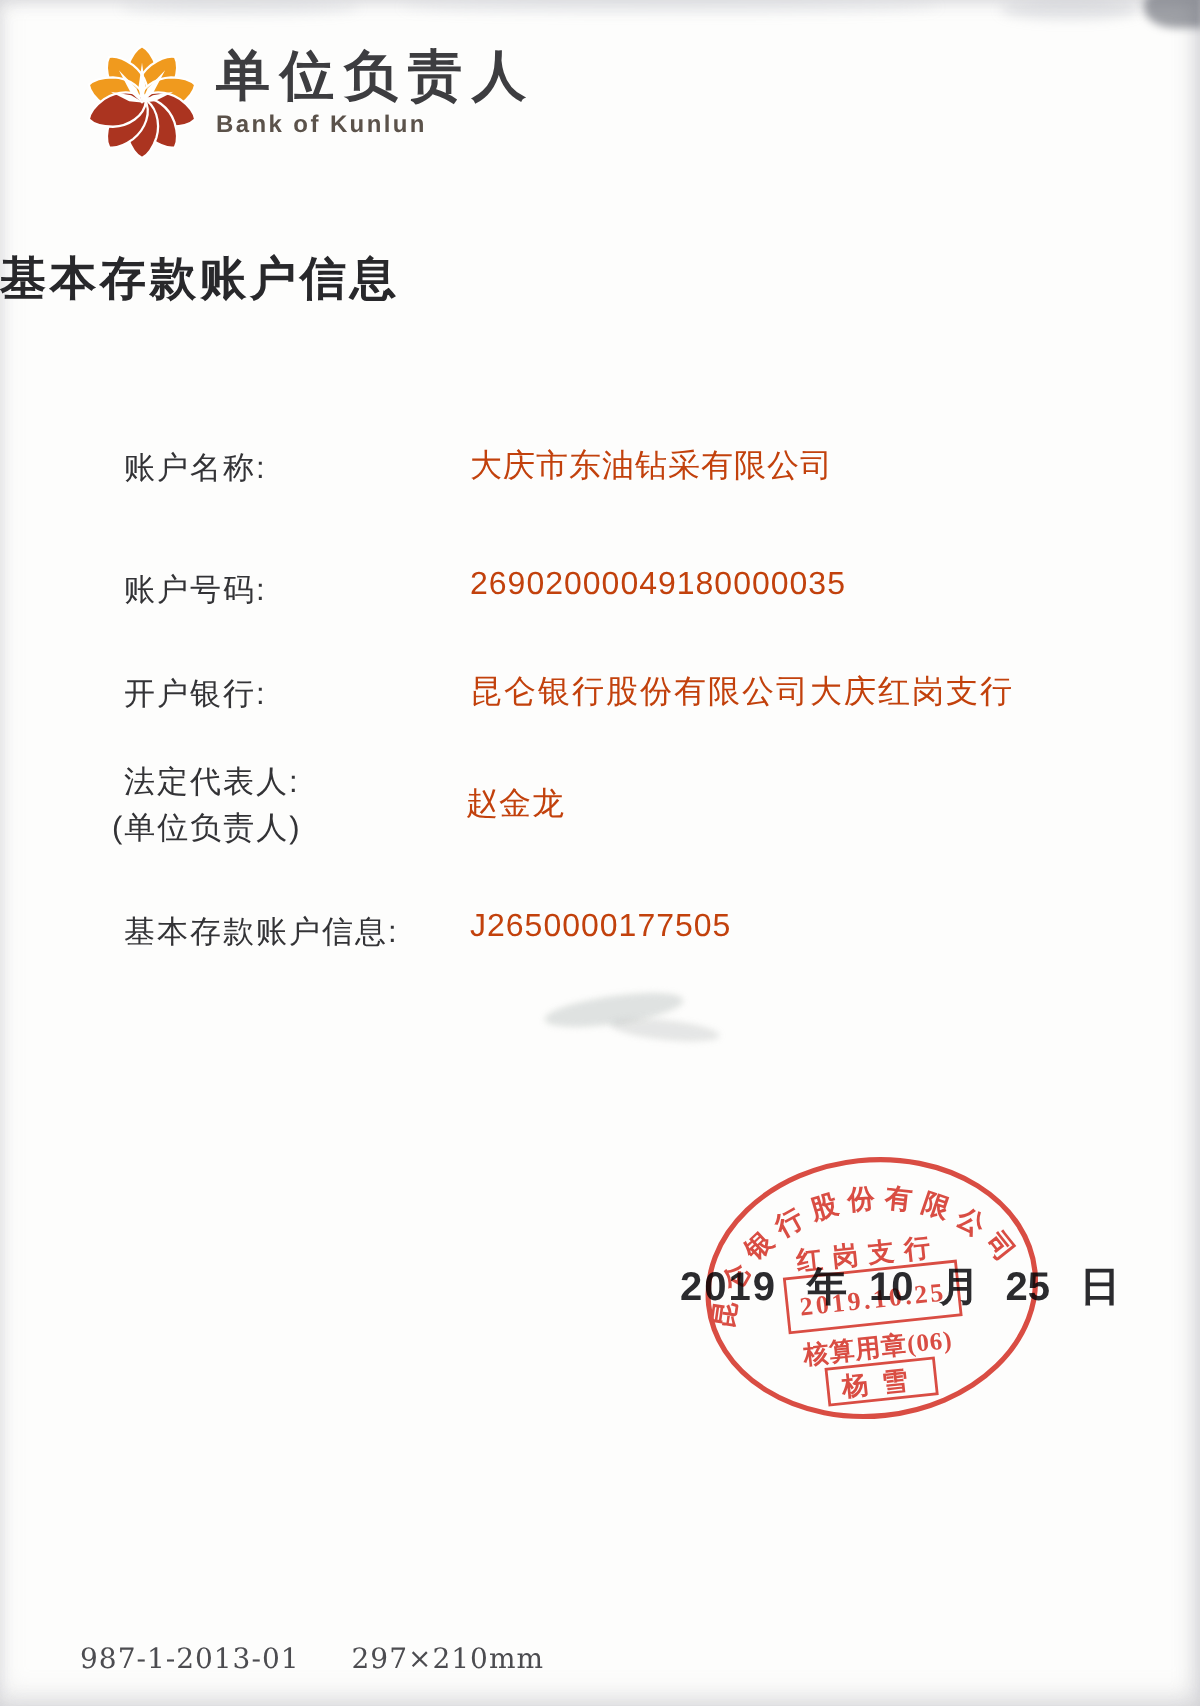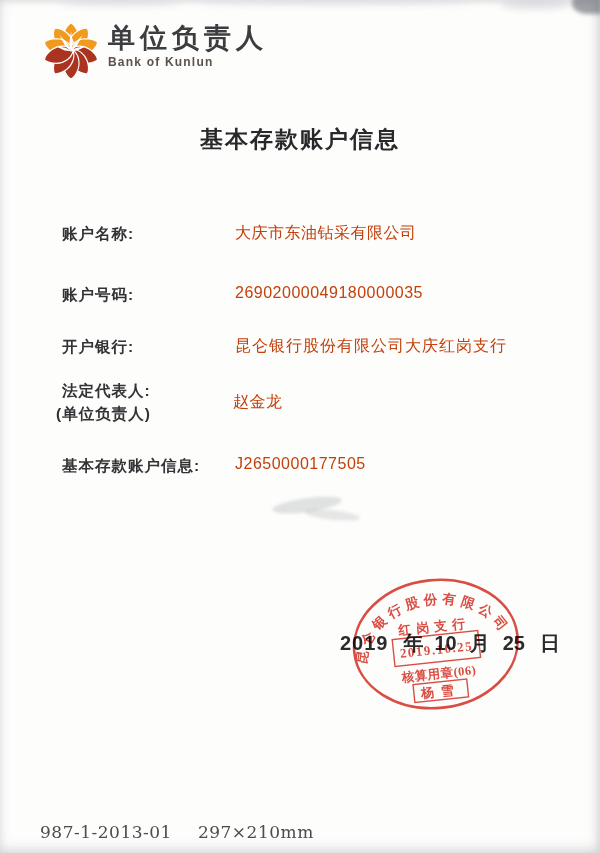--- a/index.html
+++ b/index.html
@@ -22,28 +22,28 @@
   .mid-smudge-1{left:272px;top:498px;width:70px;height:14px;background:rgba(120,130,126,.22);filter:blur(1.5px);border-radius:50%;transform:rotate(-8deg);}
   .mid-smudge-2{left:305px;top:510px;width:55px;height:10px;background:rgba(120,130,126,.18);filter:blur(1.5px);border-radius:50%;transform:rotate(6deg);}
   
   .logo{position:absolute;left:42px;top:21px;display:flex;align-items:flex-start;}
   .logo-flower{width:58px;height:58px;}
   .logo-text{margin-left:8px;padding-top:4px;}
   .logo-cn{font-size:27px;font-weight:bold;letter-spacing:5px;color:#3d3d40;line-height:1;font-family:"Liberation Sans","DejaVu Sans",sans-serif;}
   .logo-en{font-size:12px;font-weight:bold;letter-spacing:1.2px;color:#5b524a;margin-top:3px;}
   
   .doc-title{
-    position:absolute;left:0;right:0;top:124px;text-align:center;
+    position:absolute;left:0;right:0;top:124px;
     font-family:"Liberation Serif","DejaVu Serif",serif;
     font-size:23px;font-weight:bold;letter-spacing:2px;color:#28282b;
   }
   
   .field-label{
     position:absolute;left:62px;
-    font-size:15.5px;font-weight:bold;color:#333336;letter-spacing:1px;
+    font-size:15.5px;font-weight:normal;color:#333336;letter-spacing:1px;
   }
   .field-value{
     position:absolute;left:235px;
     font-family:"Liberation Sans","DejaVu Sans",sans-serif;
     font-size:16px;color:#c2410c;letter-spacing:0.5px;
   }
   
   .date-line{
     position:absolute;left:340px;top:630px;
     font-size:20px;font-weight:600;color:#2b2b2e;white-space:nowrap;
@@ -58,21 +58,21 @@
   .stamp{
     position:absolute;left:348px;top:574px;width:176px;height:142px;
     transform:rotate(-6deg);
     mix-blend-mode:multiply;opacity:.88;
   }
   .stamp text{fill:#d6342a;font-family:"Liberation Serif","DejaVu Serif",serif;font-weight:bold;}
   
   .footer{
     position:absolute;left:40px;top:822px;
     font-family:"DejaVu Serif","Liberation Serif",serif;
-    font-size:17px;color:#4c4c50;letter-spacing:0.5px;
+    font-size:14px;color:#4c4c50;letter-spacing:0.5px;
   }
   .footer span{margin-right:26px;}
 </style>
 </head>
 <body>
 
 <div class="page">
 
   <div class="artifact smudge-top-1"></div>
   <div class="artifact smudge-top-2"></div>

